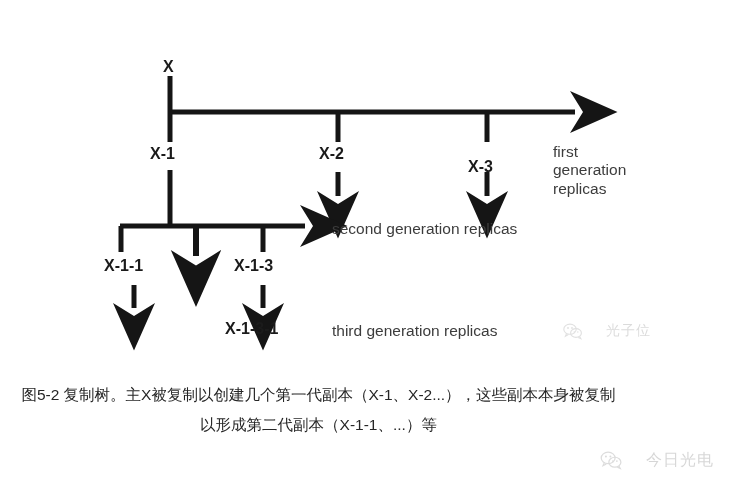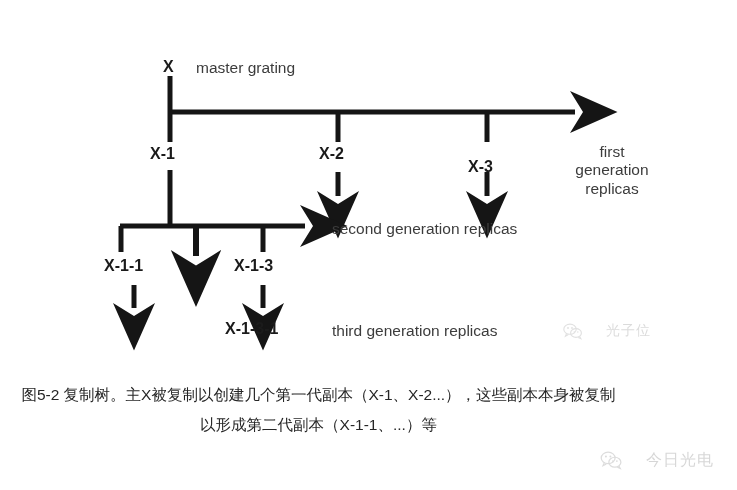--- a/index.html
+++ b/index.html
@@ -50,21 +50,21 @@
     color: #3c3c3c;
     white-space: nowrap;
   }
 
   .annot-block {
     position: absolute;
     font-family: "Liberation Sans", sans-serif;
     font-weight: normal;
     font-size: 15.5px;
     color: #3c3c3c;
-    text-align: center;
+    text-align: left;
     line-height: 1.18;
   }
 
   
   .watermark {
     position: absolute;
     display: flex;
     align-items: center;
     gap: 23px;
     opacity: 0.30;
@@ -156,21 +156,20 @@
     <g>
 
       <line x1="134" y1="285" x2="134" y2="308" stroke="#151515" stroke-width="5" marker-end="url(#arrow-down)"></line>
 
       <line x1="263" y1="285" x2="263" y2="308" stroke="#151515" stroke-width="5" marker-end="url(#arrow-down)"></line>
     </g>
   </svg>
 
   <div class="diagram-label" style="left:163px; top:58px;">X</div>
 
-  <div class="annot-label" style="left:196px; top:59px;">master grating</div>
 
   <div class="diagram-label" style="left:150px; top:145px;">X-1</div>
 
   <div class="diagram-label" style="left:319px; top:145px;">X-2</div>
 
   <div class="diagram-label" style="left:468px; top:158px;">X-3</div>
 
   <div class="diagram-label" style="left:104px; top:257px;">X-1-1</div>
 
   <div class="diagram-label" style="left:234px; top:257px;">X-1-3</div>

